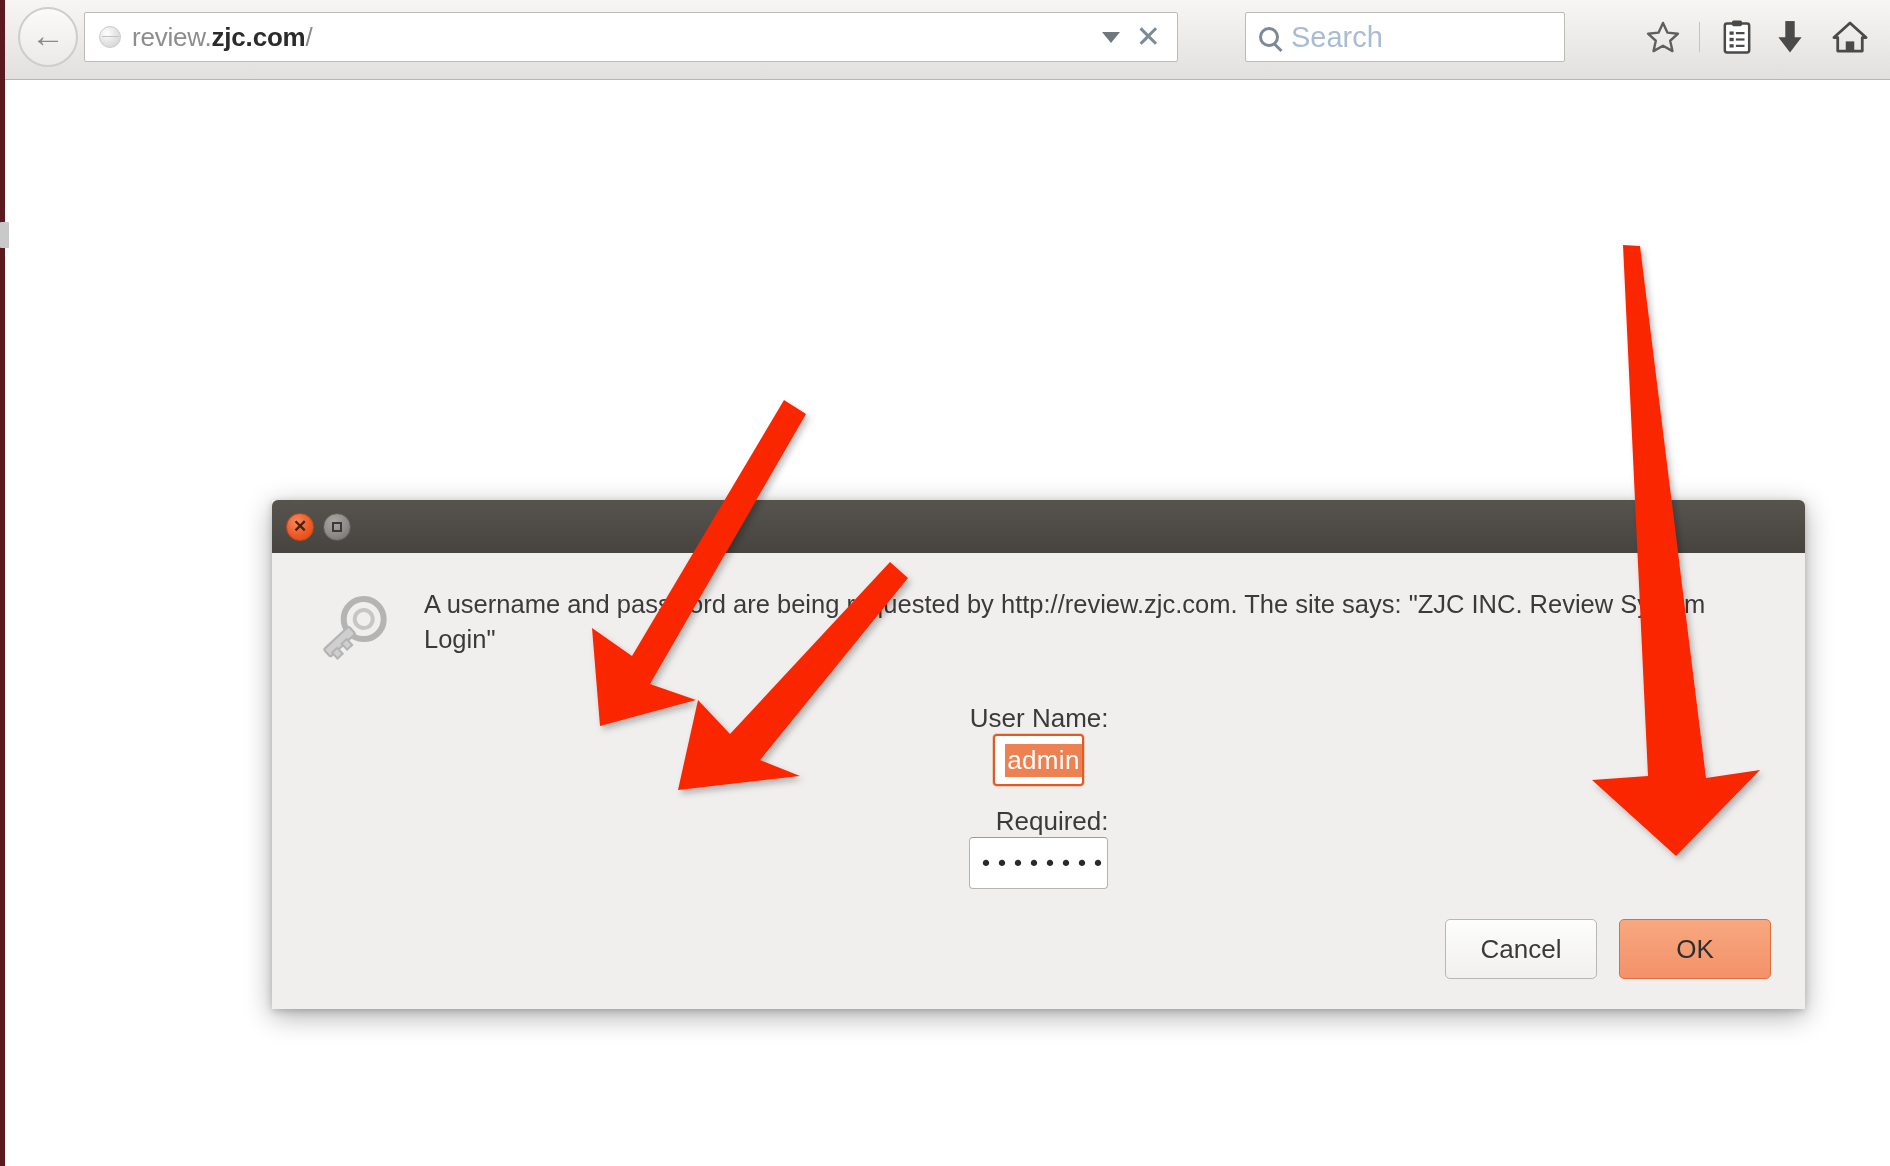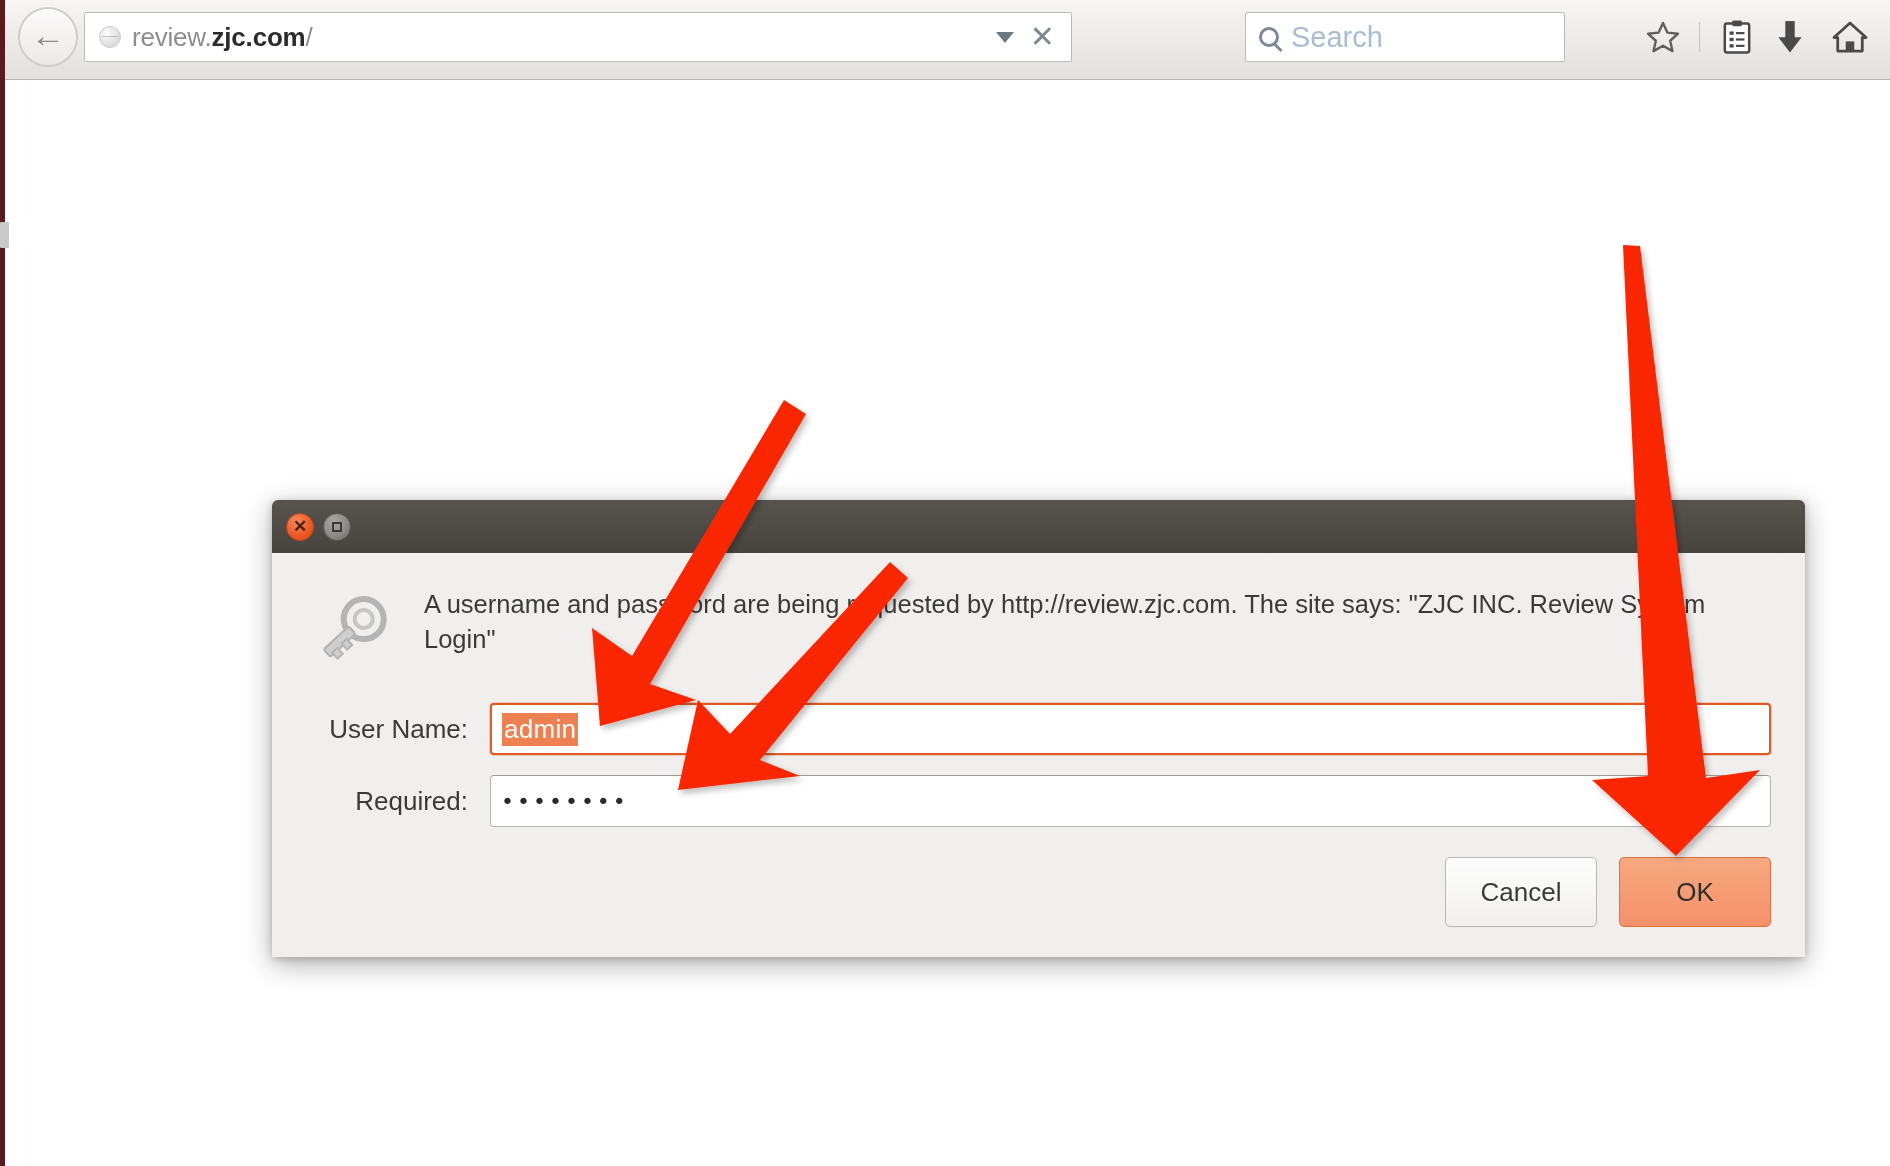--- a/index.html
+++ b/index.html
@@ -73,21 +73,21 @@
   .back-arrow-glyph {
     font-size: 34px;
     color: #8b8b8b;
     line-height: 1;
     margin-top: -4px;
   }
 
   .urlbar {
     position: absolute;
     left: 84px; top: 12px;
-    width: 988px; height: 50px;
+    width: 1094px; height: 50px;
     background: #ffffff;
     border: 1px solid #bdbbb8;
     border-radius: 2px;
     display: flex;
     align-items: center;
   }
 
   .url-globe {
     margin-left: 14px;
     width: 22px; height: 22px;
@@ -259,20 +259,21 @@
     color: #3a3a3a;
     line-height: 1.38;
     padding-top: 6px;
     padding-right: 6px;
   }
 
   .field-row {
     display: flex;
     align-items: center;
     margin-top: 26px;
+    flex-direction: column;
   }
   .field-row.second { margin-top: 20px; }
 
   .field-label {
     width: 184px;
     text-align: right;
     padding-right: 22px;
     font-size: 26px;
     color: #3a3a3a;
     flex: 0 0 auto;
@@ -313,21 +314,21 @@
   }
 
   .dialog-buttons {
     display: flex;
     justify-content: flex-end;
     gap: 22px;
     padding: 30px 0 30px 0;
   }
 
   .btn {
-    height: 70px;
+    height: 60px;
     min-width: 152px;
     border-radius: 5px;
     display: flex;
     align-items: center;
     justify-content: center;
     font-size: 26px;
     cursor: pointer;
     padding: 0 28px;
   }
   .btn-cancel {

